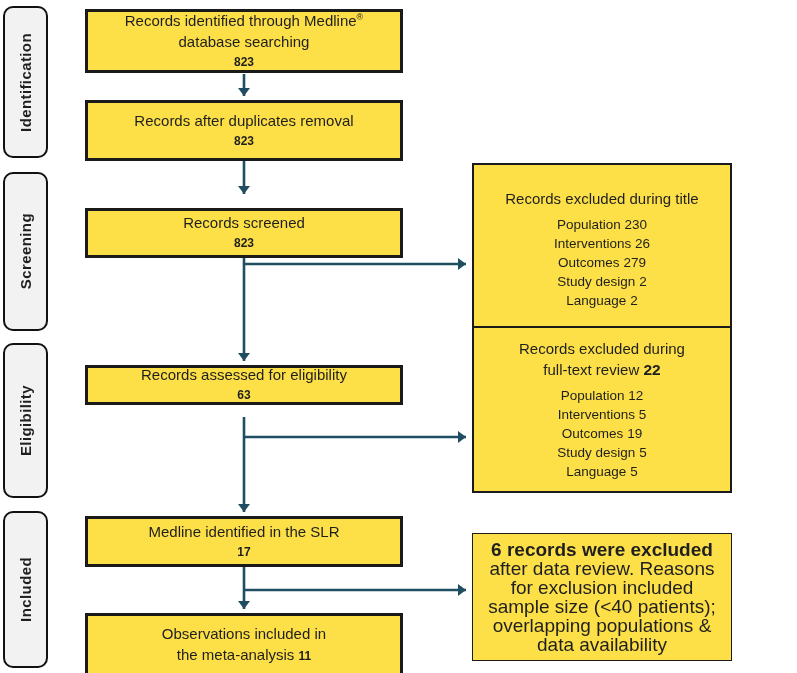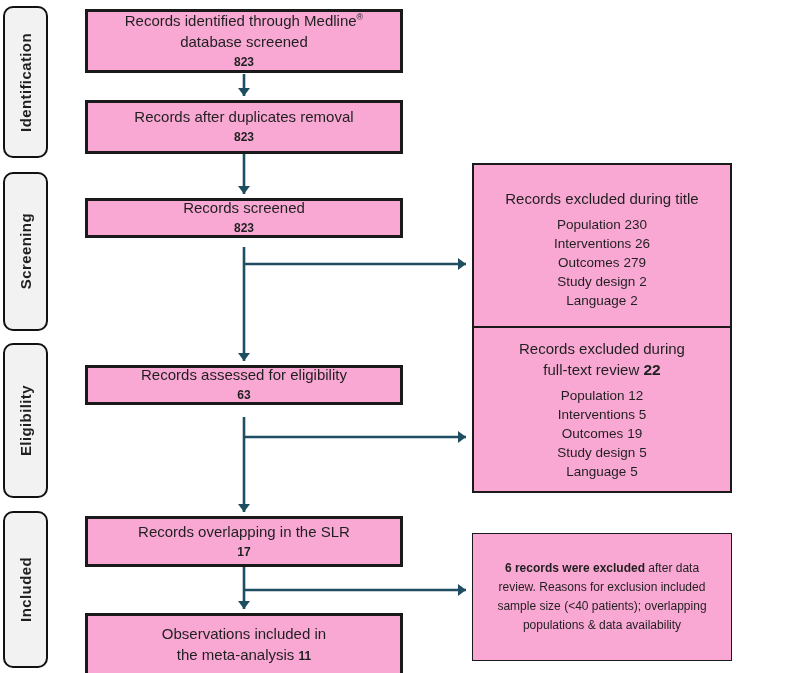--- a/index.html
+++ b/index.html
@@ -7,21 +7,21 @@
     position:relative;
     width:797px;height:673px;
     background:#ffffff;
     font-family:"Liberation Sans", sans-serif;
     color:#1f1f1f;
     overflow:hidden;
   }
   .connectors{position:absolute;left:0;top:0;width:797px;height:673px;pointer-events:none;}
   .box{
     position:absolute;
-    background:#f9a8d4;
+    background:#fde047;
     box-sizing:border-box;
     display:flex;flex-direction:column;
     align-items:center;justify-content:center;
     text-align:center;
   }
   .flow-box{
     left:85px;width:318px;
     border:3px solid #1a1a1a;
     font-size:15px;line-height:21px;
   }
@@ -46,21 +46,21 @@
   .excl-box{
     left:472px;width:260px;
     border:2px solid #1a1a1a;
     font-size:13.5px;line-height:19px;
     padding:6px 10px;
   }
   .excl-box .excl-title{font-size:15px;line-height:21px;margin-bottom:6px;}
   .excl-box .excl-count{font-weight:bold;font-size:15.5px;}
   .excl-note{
     border-width:1.5px;
-    font-size:12px;line-height:19px;
+    font-size:19px;line-height:19px;
     padding:3px 14px;
   }
   .bold{font-weight:bold;}
   sup{font-size:9px;line-height:0;}
 </style>
 </head>
 <body>
 
 <div class="canvas">
 
@@ -88,41 +88,41 @@
   </div>
   <div class="stage" style="top:343px;height:155px;">
     <span class="stage-label">Eligibility</span>
   </div>
   <div class="stage" style="top:511px;height:157px;">
     <span class="stage-label">Included</span>
   </div>
 
   <div class="box flow-box" style="top:9px;height:64px;">
     <div><span>Records identified through Medline</span><sup>®</sup></div>
-    <div>database screened</div>
+    <div>database searching</div>
     <div class="count">823</div>
   </div>
 
-  <div class="box flow-box" style="top:100px;height:54px;">
+  <div class="box flow-box" style="top:100px;height:61px;">
     <div>Records after duplicates removal</div>
     <div class="count">823</div>
   </div>
 
-  <div class="box flow-box" style="top:198px;height:40px;">
+  <div class="box flow-box" style="top:208px;height:50px;">
     <div>Records screened</div>
     <div class="count">823</div>
   </div>
 
   <div class="box flow-box" style="top:365px;height:40px;">
     <div>Records assessed for eligibility</div>
     <div class="count">63</div>
   </div>
 
   <div class="box flow-box" style="top:516px;height:51px;">
-    <div>Records overlapping in the SLR</div>
+    <div>Medline identified in the SLR</div>
     <div class="count">17</div>
   </div>
 
   <div class="box flow-box" style="top:613px;height:64px;">
     <div>Observations included in</div>
     <div><span>the meta-analysis</span>&nbsp;<span class="count">11</span></div>
   </div>
 
   <div class="box excl-box" style="top:163px;height:171px;">
     <div class="excl-title">

